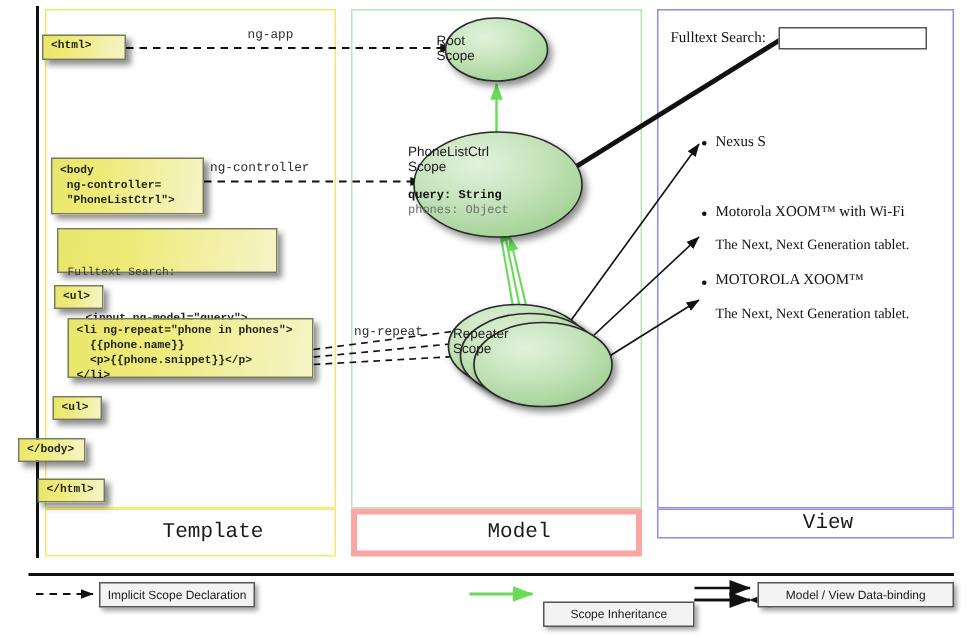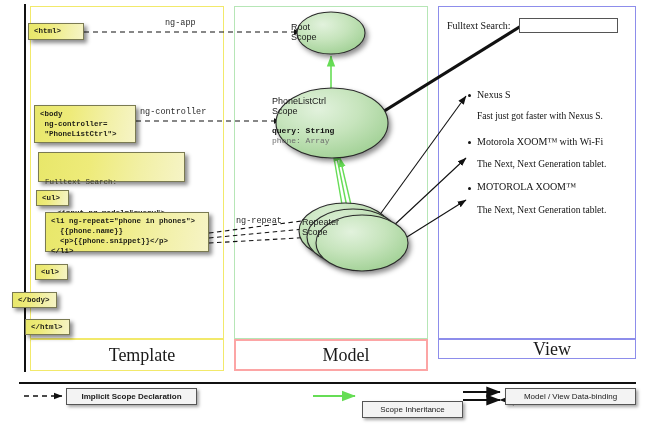--- a/index.html
+++ b/index.html
@@ -9,23 +9,23 @@
   #root{position:absolute;inset:0;width:645px;height:425px;}
   svg.layer{position:absolute;left:0;top:0;width:645px;height:425px;overflow:visible;}
 
   
   .panel{position:absolute;background:#ffffff;box-sizing:border-box;}
   .panel-template{border:1px solid #f2e96b;}
   .panel-model{border:1px solid #b6e6b6;}
   .panel-view{border:1px solid #8d8deb;}
   .panel-label{position:absolute;box-sizing:border-box;background:#ffffff;
      display:flex;align-items:center;justify-content:center;
-     font-family:Liberation Serif, serif;font-size:18px;color:#1a1a1a;padding-left:30px;}
+     font-family:Liberation Mono, monospace;font-size:14px;color:#1a1a1a;padding-left:30px;}
   .pl-template{border:1px solid #f2e96b;}
-  .pl-model{border:2px solid #fca5a5;}
+  .pl-model{border:4px solid #fca5a5;}
   .pl-view{border:1px solid #8d8deb;}
 
   
   .code-box{position:absolute;box-sizing:border-box;
      border:1px solid #7a7a52;
      background:linear-gradient(100deg,#e8e76a 0%,#eeeb7a 35%,#f2f0a6 70%,#f6f4c6 100%);
      box-shadow:3px 3px 4px rgba(0,0,0,0.45);
      font-family:"Liberation Mono",monospace;font-size:7.5px;
      color:#3a3a28;line-height:1.35;padding:3px 5px;white-space:pre;}
   .code-box.b{font-weight:bold;color:#23231a;}
@@ -174,21 +174,21 @@
   <div class="ell-text" style="left:291px;top:22px;width:80px;">
     <div class="ell-title">Root</div>
     <div class="ell-title">Scope</div>
   </div>
 
   <div class="ell-text" style="left:272px;top:96px;width:120px;">
     <div class="ell-title">PhoneListCtrl</div>
     <div class="ell-title">Scope</div>
     <div style="height:9px;"></div>
     <div class="ell-prop active">query: String</div>
-    <div class="ell-prop dim">phone: Array</div>
+    <div class="ell-prop dim">phones: Object</div>
   </div>
 
   <div class="ell-text" style="left:302px;top:217px;width:120px;">
     <div class="ell-title">Repeater</div>
     <div class="ell-title">Scope</div>
     <div style="height:8px;"></div>
   </div>
 
   <div class="edge-label" style="left:165px;top:18px;">ng-app</div>
   <div class="edge-label" style="left:140px;top:107px;">ng-controller</div>
@@ -221,33 +221,32 @@
        display:flex;align-items:center;">&lt;/body&gt;</div>
 
   <div class="code-box b" style="left:25px;top:319px;width:45px;height:16px;
        display:flex;align-items:center;">&lt;/html&gt;</div>
 
   <div class="view-serif vw-label" style="left:447px;top:20px;">Fulltext Search:</div>
   <input class="vw-input" type="text" style="left: 519px; top: 18px; width: 99px; height: 15px; font-size: 9px; padding: 0px 3px; font-family: &quot;Liberation Serif&quot;, serif;" placeholder="">
 
   <div class="vw-bullet" style="left:468px;top:94px;"></div>
   <div class="view-serif vw-item" style="left:477px;top:89px;">Nexus S</div>
-  <div class="view-serif vw-snip" style="left:477px;top:111px;">Fast just got faster with Nexus S.</div>
 
   <div class="vw-bullet" style="left:468px;top:141px;"></div>
   <div class="view-serif vw-item" style="left:477px;top:136px;">Motorola XOOM™  with Wi-Fi</div>
   <div class="view-serif vw-snip" style="left:477px;top:159px;">The Next, Next Generation tablet.</div>
 
   <div class="vw-bullet" style="left:468px;top:187px;"></div>
   <div class="view-serif vw-item" style="left:477px;top:181px;">MOTOROLA XOOM™</div>
   <div class="view-serif vw-snip" style="left:477px;top:205px;">The Next, Next Generation tablet.</div>
 
   <div class="legend-rule" style="left:19px;top:382px;width:617px;height:2px;"></div>
 
-  <div class="legend-box" style="left:66px;top:388px;width:131px;height:17px;font-weight:bold;">
+  <div class="legend-box" style="left:66px;top:388px;width:104px;height:17px;">
     <span>Implicit Scope Declaration</span>
   </div>
 
   <div class="legend-box" style="left:362px;top:388px;width:101px;height:17px;margin-top:13px;">
     <span>Scope Inheritance</span>
   </div>
 
   <div class="legend-box" style="left:505px;top:388px;width:131px;height:17px;">
     <span>Model / View Data-binding</span>
   </div>

